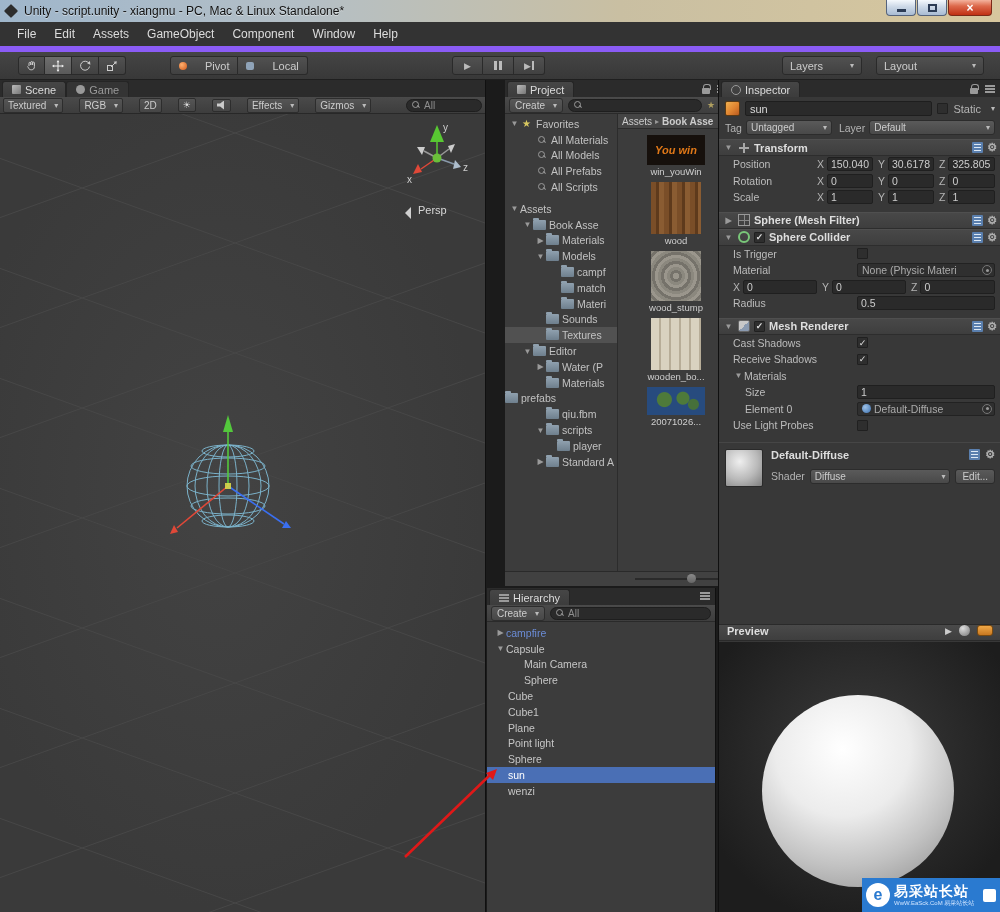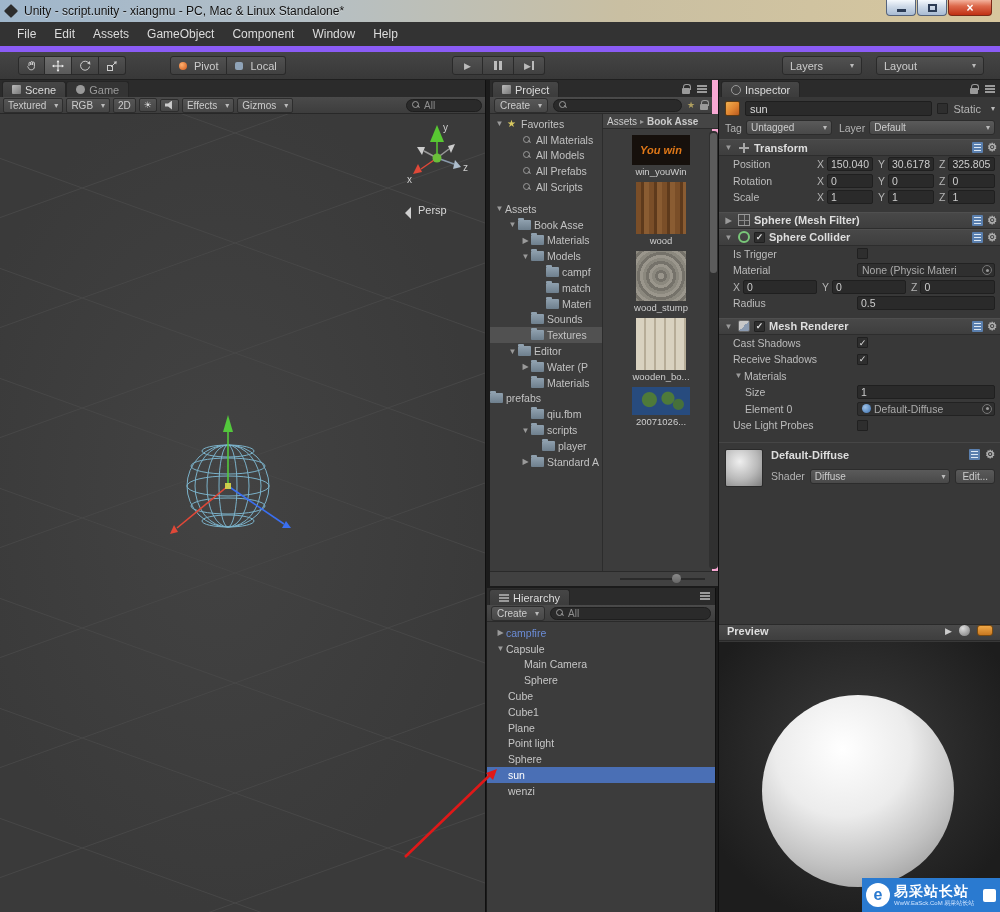--- a/index.html
+++ b/index.html
@@ -26,21 +26,21 @@
 
 
 #toolbar{position:absolute;left:0;top:52px;width:1000px;height:28px;background:linear-gradient(#454545,#383838);border-bottom:1px solid #1f1f1f}
 .tgroup{position:absolute;top:4px;display:flex}
 .tbtn{width:27px;height:19px;background:linear-gradient(#515151,#414141);border:1px solid #2a2a2a;border-left:none;
  display:flex;align-items:center;justify-content:center;color:#bbb}
 .tbtn.first{border-left:1px solid #2a2a2a;border-radius:3px 0 0 3px}
 .tbtn.last{border-radius:0 3px 3px 0}
 .tbtn.active{background:linear-gradient(#6e6e6e,#5a5a5a)}
 .lbtn{height:19px;padding:0 8px;background:linear-gradient(#515151,#414141);border:1px solid #2a2a2a;border-left:none;
- display:flex;align-items:center;gap:7px;color:#ccc}
+ display:flex;align-items:center;gap:18px;color:#ccc}
 .lbtn.first{border-left:1px solid #2a2a2a;border-radius:3px 0 0 3px}
 .lbtn.last{border-radius:0 3px 3px 0}
 .ddbtn{position:absolute;top:4px;height:19px;background:linear-gradient(#515151,#414141);border:1px solid #2a2a2a;border-radius:3px;
  display:flex;align-items:center;justify-content:space-between;padding:0 7px;color:#ccc}
 .caret{font-size:8px;color:#bbb;margin-left:5px}
 .pivot-dot{width:8px;height:8px;border-radius:50%;background:radial-gradient(circle at 35% 35%,#ffb070,#d05818);flex:none}
 .local-dot{width:8px;height:8px;background:#8fa3b8;border-radius:2px;flex:none}
 .pause-ic{display:flex;gap:2px}
 .pause-ic i{width:3px;height:9px;background:#bbb;display:block}
 .step-ic{display:flex;align-items:center;gap:1px;color:#bbb;font-size:9px}
@@ -63,31 +63,31 @@
 .mag-icon{width:8px;height:8px;position:relative;flex:none}
 .mag-icon::before{content:"";position:absolute;left:0;top:0;width:5px;height:5px;border:1px solid #9a9a9a;border-radius:50%}
 .mag-icon::after{content:"";position:absolute;left:5px;top:5px;width:3px;height:1px;background:#9a9a9a;transform:rotate(45deg)}
 .small-star{color:#b0a060;font-size:9px}
 .arr{width:11px;flex:none;text-align:center;font-size:8px;color:#9a9a9a}
 
 
 #scene-panel{position:absolute;left:0;top:80px;width:486px;height:832px;background:#3c3c3c;border-right:1px solid #101010}
 .scene-tab-ic{width:9px;height:9px;background:linear-gradient(135deg,#bbb,#777);border-radius:1px}
 .game-tab-ic{width:9px;height:9px;background:#999;border-radius:50%}
-#scene-toolbar{height:17px;background:linear-gradient(#4a4a4a,#3d3d3d);border-bottom:1px solid #282828;display:flex;align-items:center;gap:3px;padding:0 3px;font-size:10px;color:#ccc}
+#scene-toolbar{height:17px;background:linear-gradient(#4a4a4a,#3d3d3d);border-bottom:1px solid #282828;display:flex;align-items:center;gap:16px;padding:0 3px;font-size:10px;color:#ccc}
 .sdd{display:flex;align-items:center;gap:3px;padding:1px 4px;background:linear-gradient(#555,#464646);border:1px solid #2d2d2d;border-radius:2px}
 .stoggle{padding:1px 4px;background:linear-gradient(#555,#464646);border:1px solid #2d2d2d;border-radius:2px;display:flex;align-items:center}
 .spk-ic{width:9px;height:9px;background:#ccc;clip-path:polygon(0 32%,35% 32%,78% 0,78% 100%,35% 68%,0 68%)}
 .sun-ic{color:#ddd;font-size:9px}
 #scene-canvas{position:absolute;left:0;top:34px;width:485px;height:798px;background:radial-gradient(ellipse at 45% 48%,#434343 0%,#3a3a3a 70%);overflow:hidden}
 .persp-label{fill:#d8d8d8;font-size:11px;font-family:"Liberation Sans",sans-serif}
 .axis-label{fill:#cfcfcf;font-size:10px;font-family:"Liberation Sans",sans-serif}
 
 
-#project-panel{position:absolute;left:490px;top:80px;width:229px;height:506px;background:#3c3c3c;border-right:7px solid #f9a8d4}
+#project-panel{position:absolute;left:505px;top:80px;width:229px;height:506px;background:#3c3c3c;border-right:2px solid #f9a8d4}
 #project-body{position:absolute;left:0;top:34px;width:229px;bottom:15px;display:flex}
 #project-tree{width:113px;border-right:1px solid #2c2c2c;padding-top:2px;overflow:hidden}
 .trow{display:flex;align-items:center;height:15.8px;white-space:nowrap;color:#c2c2c2;font-size:10.5px;overflow:hidden}
 .trow.selected{background:#515151}
 .fold-ic{width:13px;height:10px;flex:none;margin-right:3px;position:relative;background:linear-gradient(#8fa0ae,#6e7f8d);border-radius:1px}
 .fold-ic::before{content:"";position:absolute;left:0;top:-2px;width:6px;height:2px;background:#8fa0ae;border-radius:1px 1px 0 0}
 .star-ic{color:#d8c860;font-size:10px;width:13px;flex:none;margin-right:3px;text-align:center}
 .searchm-ic{width:13px;flex:none;margin-right:3px;display:flex;justify-content:center}
 #project-right{flex:1;display:flex;flex-direction:column;position:relative}
 #breadcrumb{height:15px;background:#454545;border-bottom:1px solid #2c2c2c;display:flex;align-items:center;padding:0 4px;gap:3px;font-size:10px;color:#ccc;white-space:nowrap;overflow:hidden}

